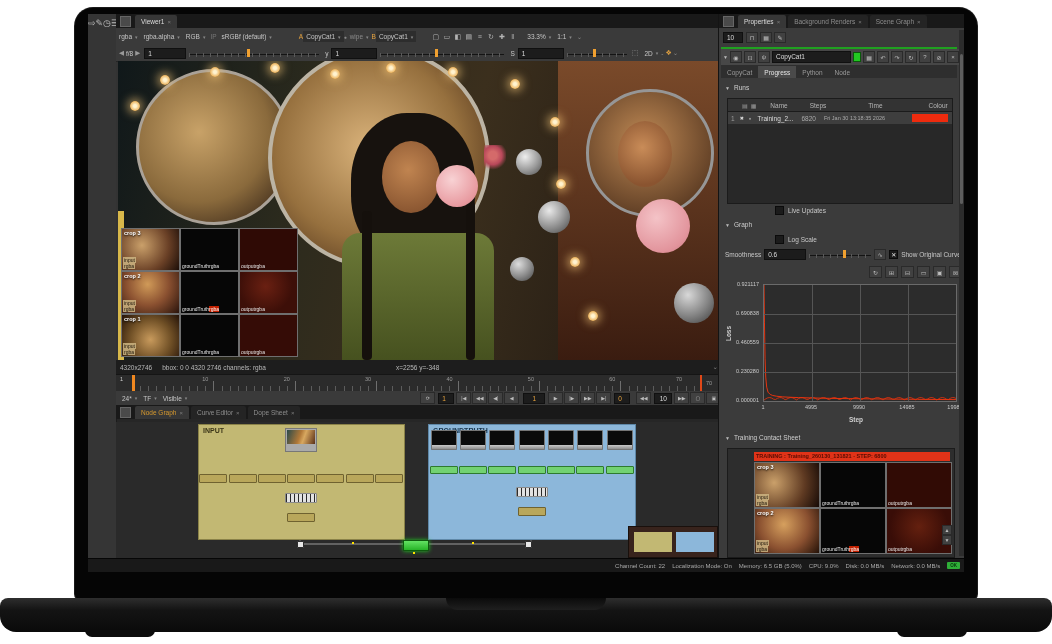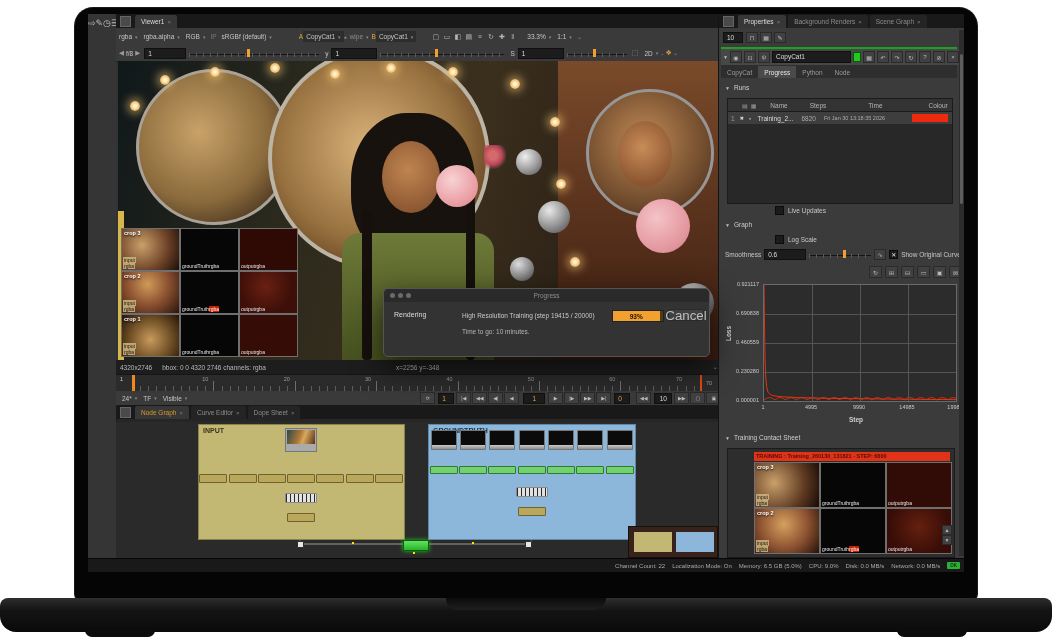--- a/index.html
+++ b/index.html
@@ -636,37 +636,20 @@
       <div class="status-bar">
         <span>Channel Count: 22</span>
         <span>Localization Mode: On</span>
         <span>Memory: 6.5 GB (5.0%)</span>
         <span>CPU: 9.0%</span>
         <span>Disk: 0.0 MB/s</span>
         <span>Network: 0.0 MB/s</span>
         <span class="ok">OK</span>
       </div>
 
-      <div class="dialog">
-        <div class="dtitle">
-          <div class="dots">
-              <i></i>
-              <i></i>
-              <i></i>
-            </div>
-          <span>Progress</span>
-        </div>
-        <span class="abs" style="left:10px;top:22px;color:#ddd;font-size:7px">Rendering</span>
-        <span class="abs" style="left:78px;top:23px;color:#c9c9c9">High Resolution Training (step 19415 / 20000)</span>
-        <span class="abs" style="left:78px;top:39px;color:#b5b5b5">Time to go: 10 minutes.</span>
-        <div class="pbar">
-          <div class="pfill" id="prog-fill" style="width: 93%;">93%</div>
-        </div>
-        <button class="btn cancel">Cancel</button>
-      </div>
 
     </div>
   </div>
   <div class="base">
       <div class="notch"></div>
     </div>
   <div class="foot" style="left:85px"></div>
   <div class="foot" style="right:85px"></div>
 </div>
 

